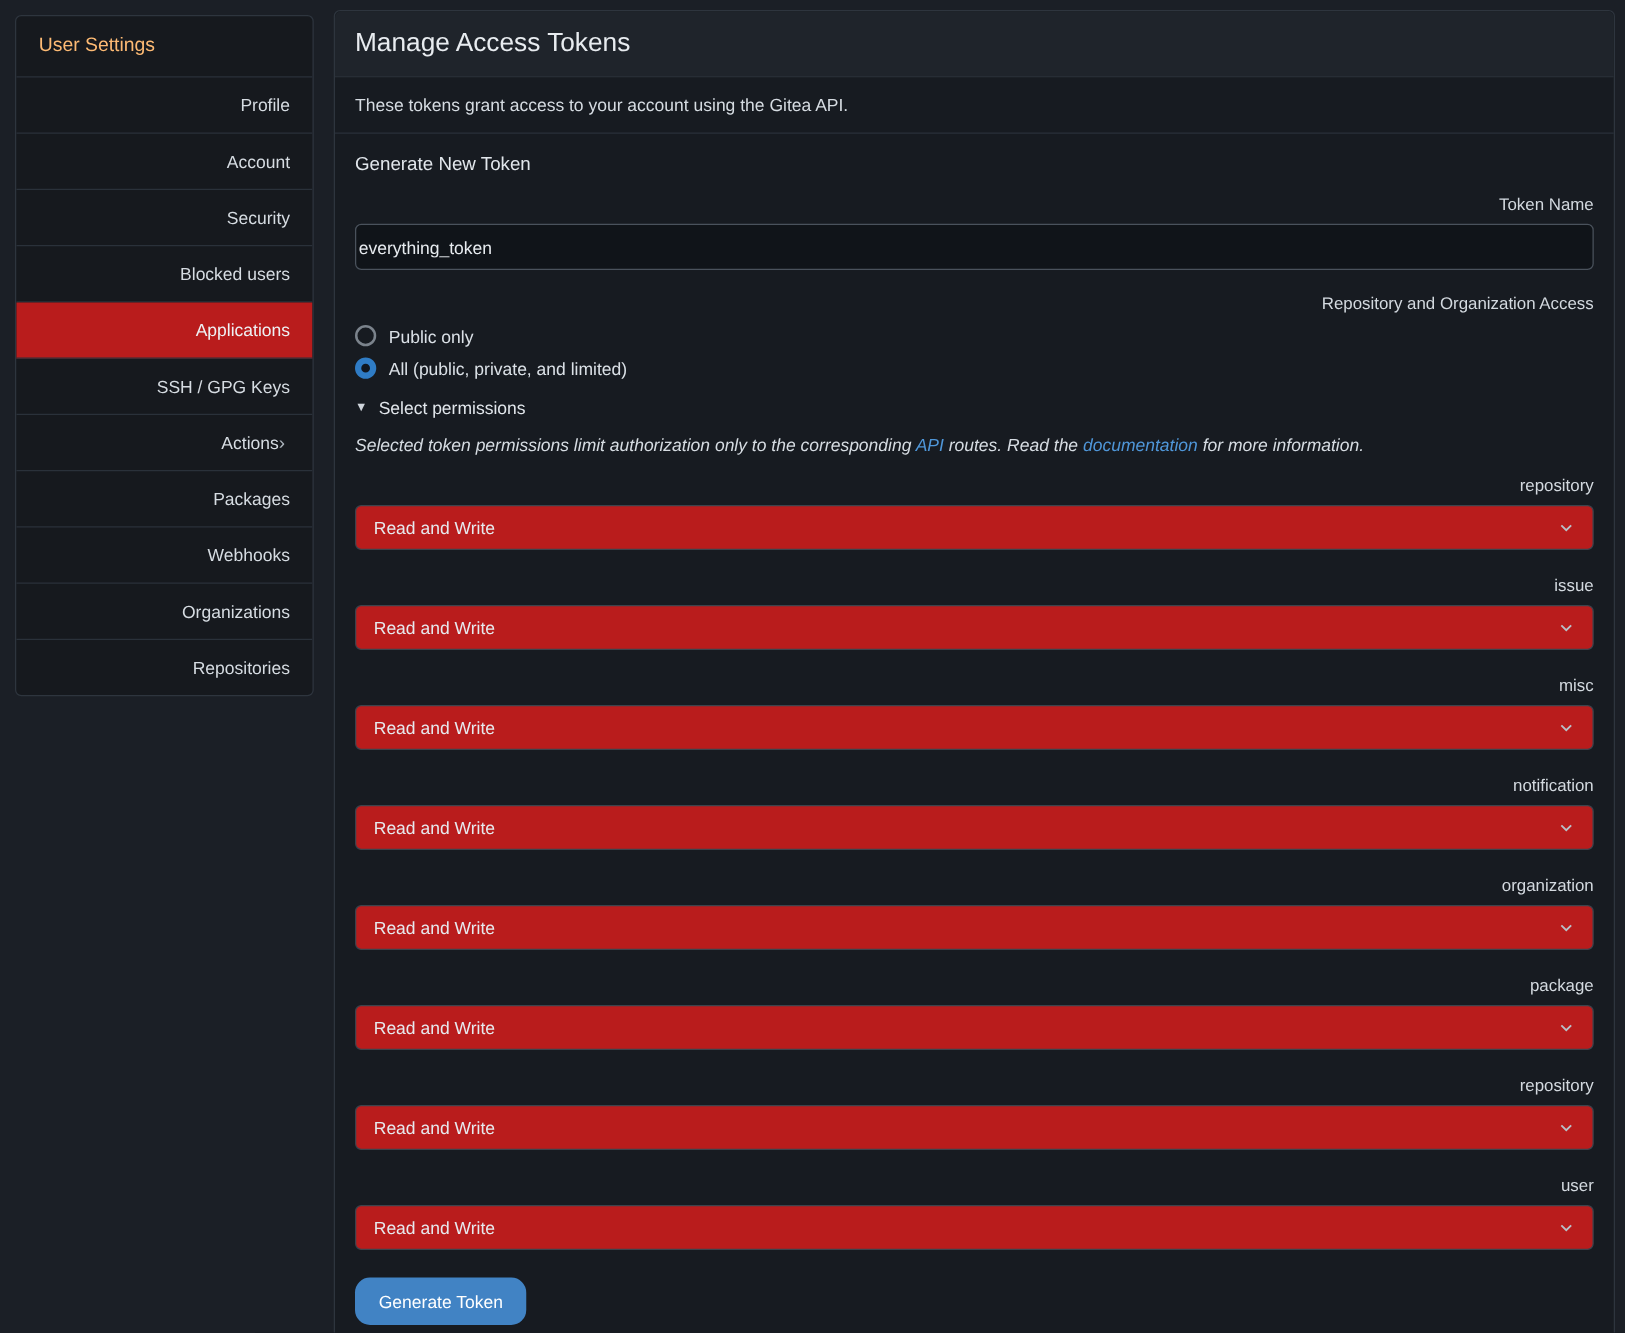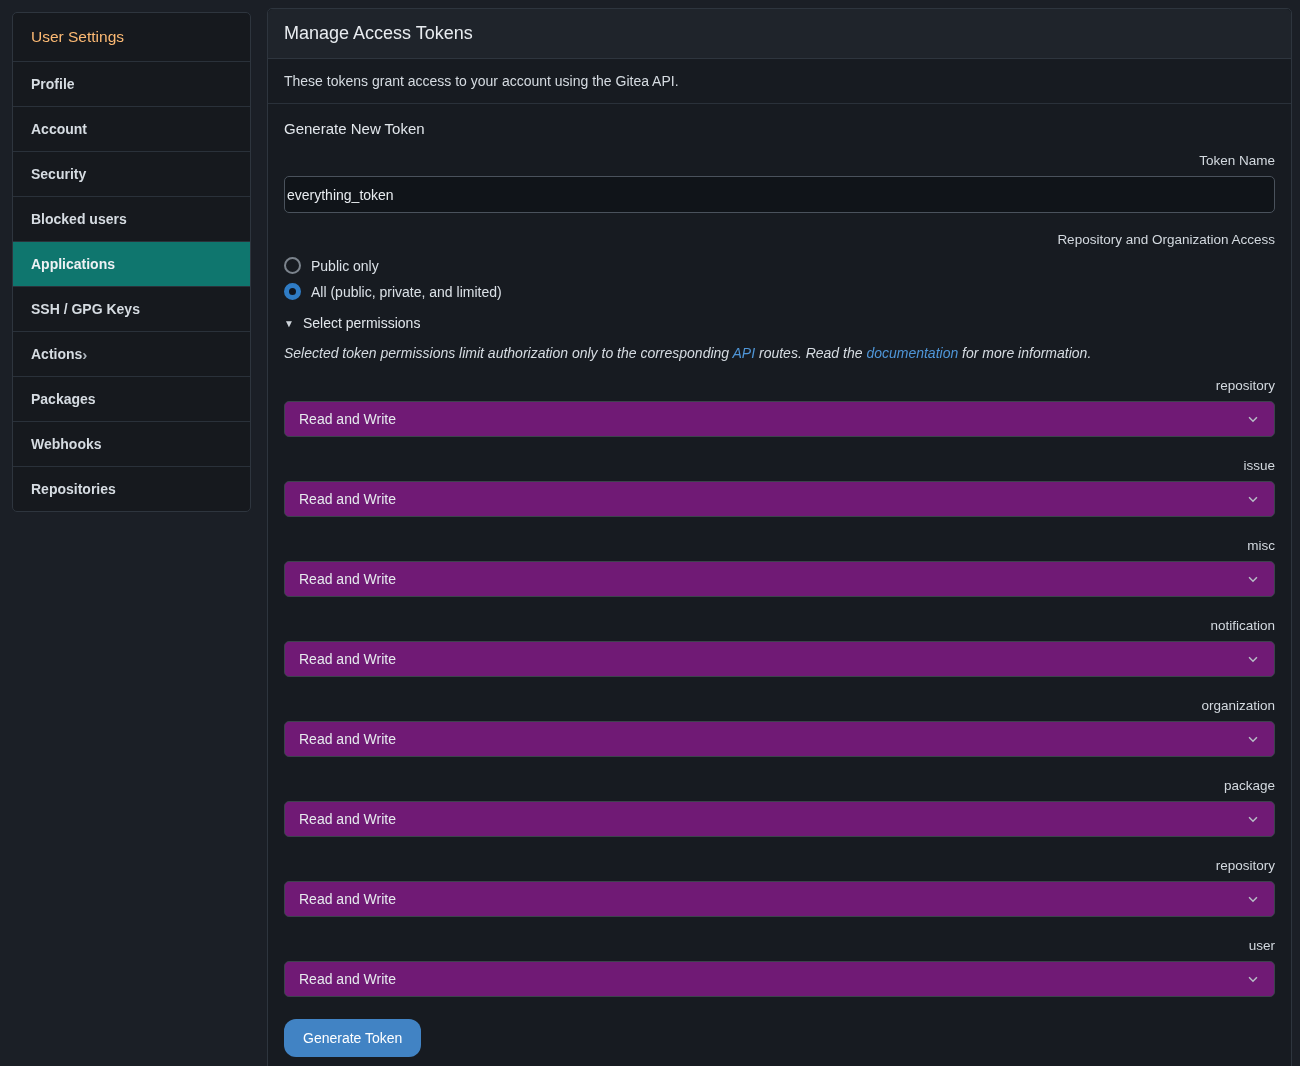--- a/index.html
+++ b/index.html
@@ -29,51 +29,50 @@
   }
   .sidebar-title {
     padding: 15px 18px;
     font-size: 15.5px;
     color: #fdba74;
     border-bottom: 1px solid #2a313a;
   }
   .sidebar-item {
     display: flex;
     align-items: center;
-    justify-content: flex-start;
+    justify-content: flex-end;
     padding: 14px 18px;
     font-size: 14px;
     color: #d6dce2;
     border-bottom: 1px solid #2a313a;
     cursor: pointer;
-    font-weight: bold;
   }
   .sidebar-item:last-child { border-bottom: none; }
-  .sidebar-item.active { background: #0f766e; color: #eef1f4; }
+  .sidebar-item.active { background: #b91c1c; color: #eef1f4; }
   .chevron-right {
     color: #adb5bd;
     font-size: 15px;
     line-height: 1;
     margin-right: 4px;
   }
 
   
   .main-panel {
     flex: 1;
     background: #171b21;
     border: 1px solid #2e353e;
     border-radius: 5px;
     min-height: 1050px;
   }
   .panel-header {
     background: #1f242b;
     border-bottom: 1px solid #2e353e;
     border-radius: 5px 5px 0 0;
     padding: 14px 16px;
-    font-size: 18px;
+    font-size: 21px;
     color: #e8ecf0;
   }
   .panel-description {
     padding: 14px 16px;
     font-size: 14px;
     color: #d6dce2;
     border-bottom: 1px solid #2a313a;
   }
   .panel-body { padding: 14px 16px 14px 16px; }
 
@@ -145,21 +144,21 @@
   .perm-note a { color: #4f96d8; text-decoration: none; font-style: italic; cursor: pointer; }
 
   
   .scope-group { margin-bottom: 21px; }
   .select-box {
     display: flex;
     align-items: center;
     justify-content: space-between;
     width: 100%;
     height: 36px;
-    background: #701a75;
+    background: #b91c1c;
     border: 1px solid #3c434c;
     border-radius: 5px;
     padding: 0 14px;
     cursor: pointer;
   }
   .select-value { font-size: 14px; color: #e6eaee; }
   .select-caret { display: flex; align-items: center; color: #b8bfc7; }
 
   .primary-button {
     display: inline-block;
@@ -203,20 +202,23 @@
       <span>Actions</span>
       <span class="chevron-right">›</span>
     </div>
     <div class="sidebar-item">
       <span>Packages</span>
     </div>
     <div class="sidebar-item">
       <span>Webhooks</span>
     </div>
     <div class="sidebar-item">
+      <span>Organizations</span>
+    </div>
+    <div class="sidebar-item">
       <span>Repositories</span>
     </div>
   </nav>
 
   <section class="main-panel">
     <div class="panel-header">Manage Access Tokens</div>
     <div class="panel-description">These tokens grant access to your account using the Gitea API.</div>
 
     <div class="panel-body">
       <div class="section-title">Generate New Token</div>

